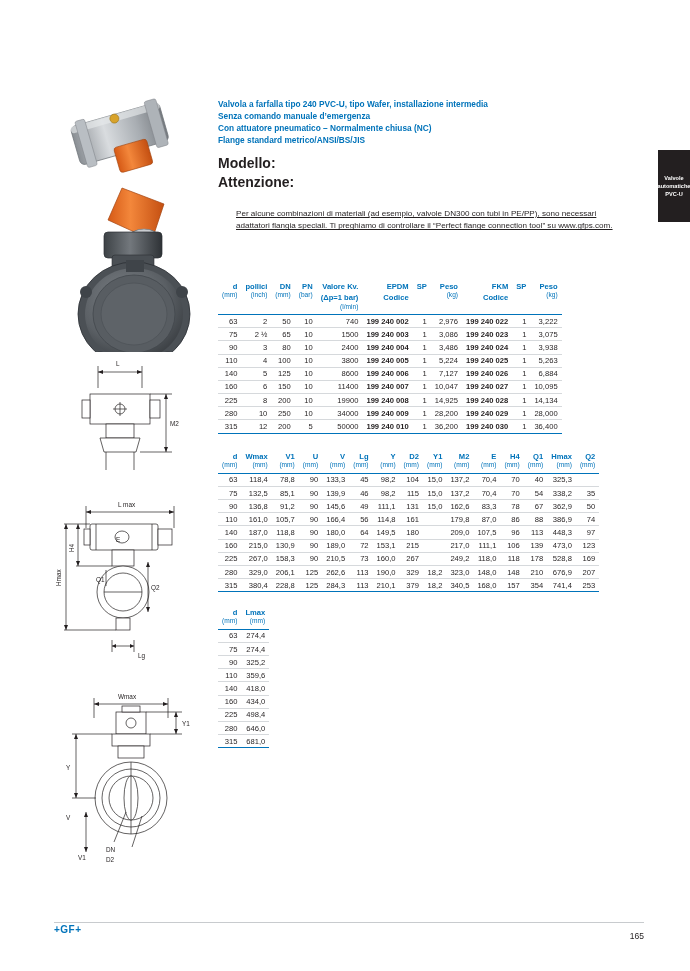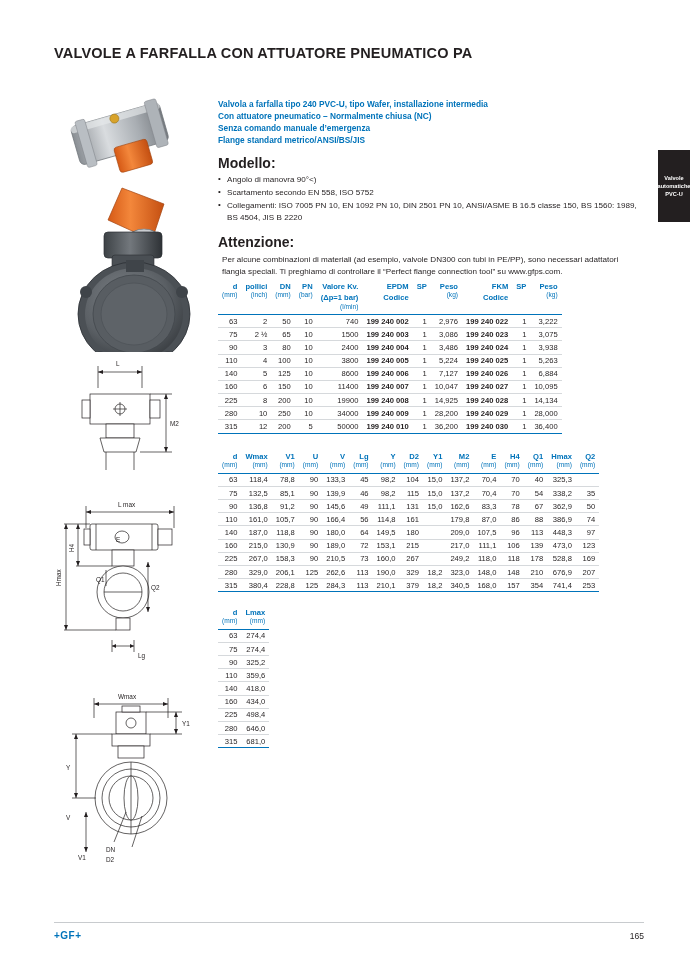--- a/index.html
+++ b/index.html
@@ -77,21 +77,22 @@
   ul.bullets li:before {
     content: "\2022";
     position: absolute;
     left: 0; top: -1px;
     font-size: 8px;
     color: #231f20;
   }
   .note-par {
     font-size: 8.1px;
     line-height: 1.5;
-    margin: 4px;
+    margin: 18px;
+    text-decoration: underline;
   }
 
   
   table.datatable {
     position: absolute;
     border-collapse: collapse;
     font-size: 7.6px;
     color: #231f20;
   }
   table.datatable th {
@@ -119,21 +120,21 @@
   table.datatable td.code { font-weight: bold; margin-left: 17px; }
 
   
   #table1 { left: 218px; top: 282px; }
   #table2 { left: 218px; top: 452px; }
   #table3 { left: 218px; top: 608px; }
 
   
   .footer-logo {
     position: absolute;
-    left: 54px; bottom: 30px;
+    left: 54px; bottom: 36px;
     font-size: 10px;
     font-weight: bold;
     color: #0073ba;
     letter-spacing: 0.5px;
   }
   .footer-page {
     position: absolute;
     right: 46px; bottom: 30px;
     font-size: 8.5px;
     color: #231f20;
@@ -152,39 +153,33 @@
   #fig-dim2  { left: 56px; top: 500px; }
   #fig-dim3  { left: 56px; top: 692px; }
 
   .lbl { font-size: 6.4px; fill: #231f20; font-family: "Liberation Sans", sans-serif; }
 </style>
 </head>
 <body>
 
 <div class="page">
 
-  <div class="page-title">VALVOLE A FARFALLA CON ATTUATORE PNEUMATICO PA</div>
 
   <div class="side-tab">
     <div class="txt">Valvole automatiche PVC-U</div>
   </div>
 
   <div class="intro">
     <div class="blue-head">
       <div>Valvola a farfalla tipo 240 PVC-U, tipo Wafer, installazione intermedia</div>
+      <div>Senza comando manuale d’emergenza</div>
       <div>Con attuatore pneumatico – Normalmente chiusa (NC)</div>
-      <div>Senza comando manuale d’emergenza</div>
       <div>Flange standard metrico/ANSI/BS/JIS</div>
     </div>
     <div class="sect-head">Modello:</div>
-    <ul class="bullets">
-      <li>Angolo di manovra 90°&lt;)</li>
-      <li>Scartamento secondo EN 558, ISO 5752</li>
-      <li>Collegamenti: ISO 7005 PN 10, EN 1092 PN 10, DIN 2501 PN 10, ANSI/ASME B 16.5 classe 150, BS 1560: 1989, BS 4504, JIS B 2220</li>
-    </ul>
     <div class="sect-head">Attenzione:</div>
     <p class="note-par">Per alcune combinazioni di materiali (ad esempio, valvole DN300 con tubi in PE/PP), sono necessari adattatori flangia speciali. Ti preghiamo di controllare il “Perfect flange connection tool” su www.gfps.com.</p>
   </div>
 
   <svg id="fig-photo" class="fig" width="150" height="260" viewBox="0 0 150 260">
     <defs>
       <linearGradient id="gBody" x1="0" y1="0" x2="1" y2="0">
         <stop offset="0%" stop-color="#8a8f94"></stop>
         <stop offset="35%" stop-color="#d9dcdf"></stop>
         <stop offset="70%" stop-color="#a9aeb3"></stop>

